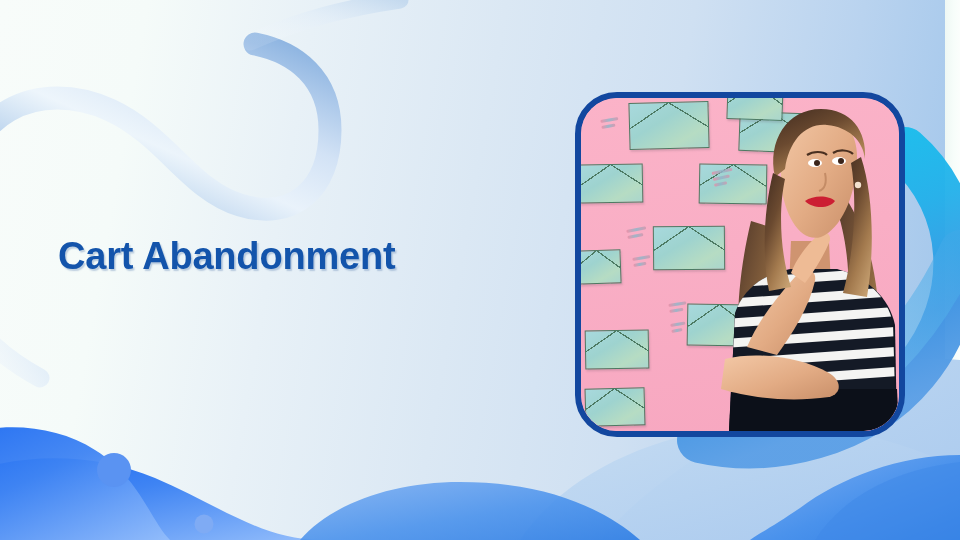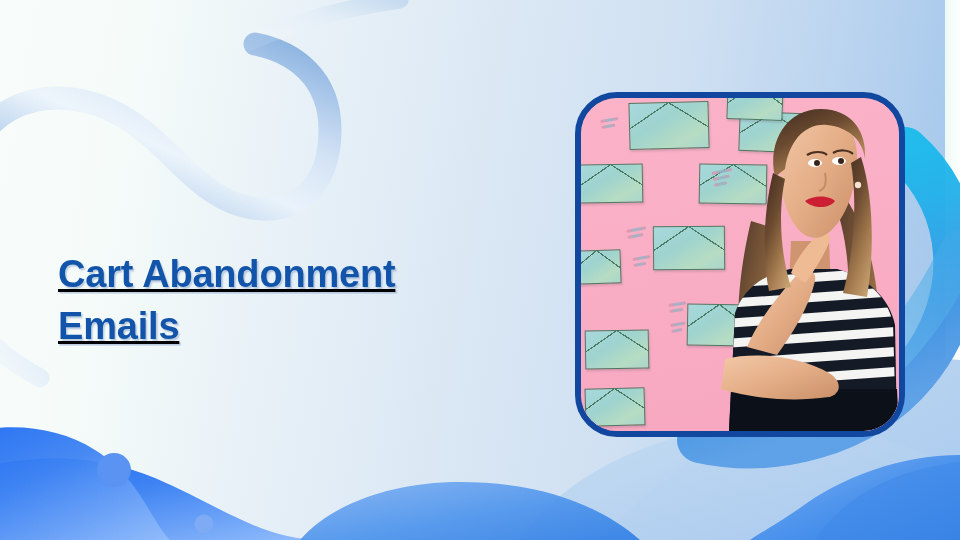--- a/index.html
+++ b/index.html
@@ -49,23 +49,22 @@
     inset: 0;
     width: 960px;
     height: 540px;
     pointer-events: none;
   }
 
   
   .title-block {
     position: absolute;
     left: 58px;
-    top: 248px;
+    top: 230px;
     width: 440px;
-    text-decoration: underline;
   }
   .title-line {
     font-family: "Liberation Sans", sans-serif;
     font-size: 38px;
     font-weight: bold;
     line-height: 52px;
     letter-spacing: -0.2px;
     color: #1354ab;
     text-shadow: 1.6px 1.6px 1.4px rgba(120,150,190,0.45);
     white-space: nowrap;
@@ -218,21 +217,20 @@
     <path d="M -80,455 C -30,420 45,418 95,450 C 140,478 150,520 170,540
              L -80,540 Z" fill="url(#gBlob)" opacity="0.95"></path>
     <path d="M 300,540 C 330,505 390,482 460,482 C 540,482 600,505 640,540 Z" fill="url(#gWaveMid)" opacity="0.9"></path>
 
     <circle cx="114" cy="470" r="17" fill="#5a93f2"></circle>
     <circle cx="204" cy="524" r="9.5" fill="#7fabf4"></circle>
   </svg>
 
   <div class="title-block nosel">
     <div class="title-line">Cart Abandonment</div>
-    <div class="title-line">Emails</div>
   </div>
 
   <div class="photo-card">
     <div class="photo-inner">
       <div class="photo-bg"></div>
 
       <div class="env" style="left:48px;  top:4px;   width:78px; height:45px; transform:rotate(-1.5deg);"></div>
       <div class="env" style="left:158px; top:14px;  width:64px; height:38px; transform:rotate(2deg);"></div>
       <div class="env" style="left:-2px;  top:66px;  width:62px; height:37px; transform:rotate(-1deg);"></div>
       <div class="env" style="left:118px; top:66px;  width:66px; height:38px; transform:rotate(1deg);"></div>

